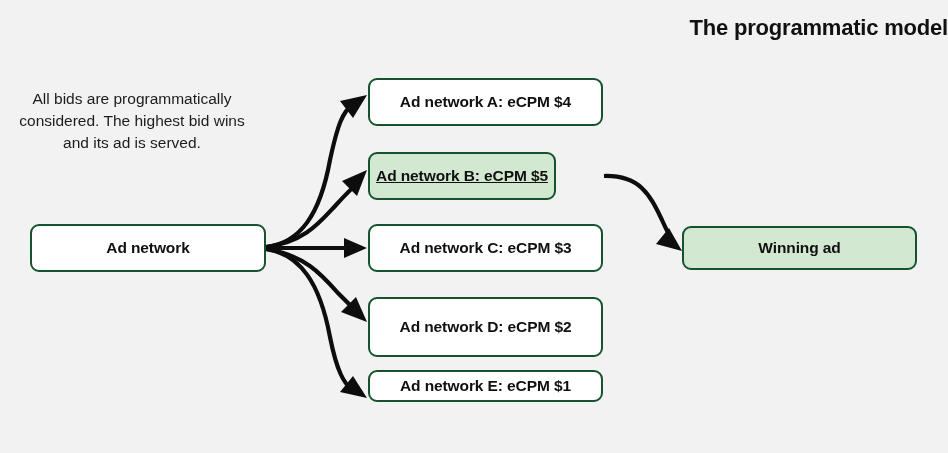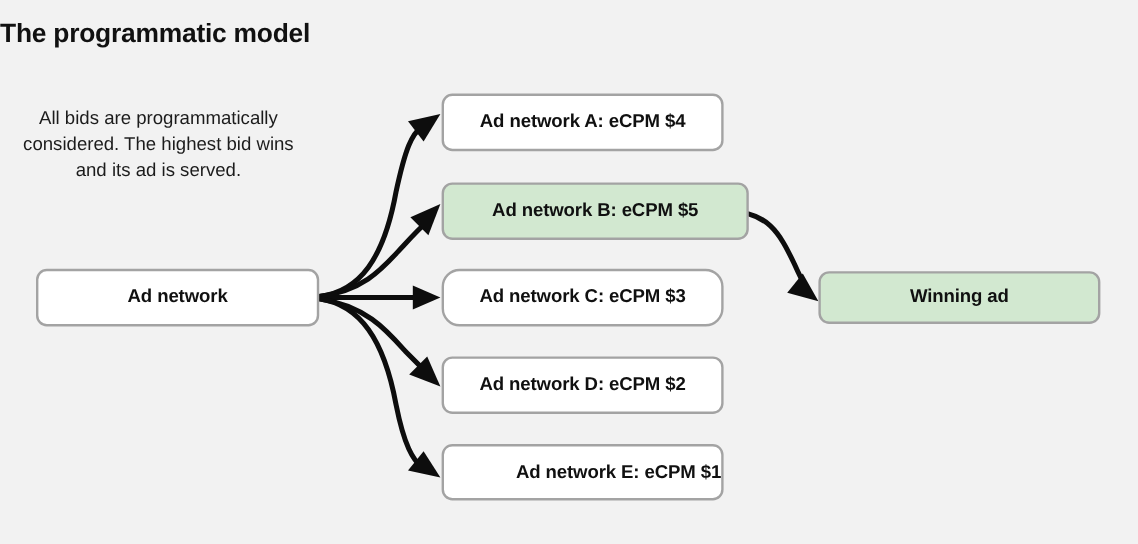--- a/index.html
+++ b/index.html
@@ -17,41 +17,41 @@
   #canvas {
     position: relative;
     width: 948px;
     height: 453px;
   }
   .title {
     position: absolute;
     left: 0;
     top: 15px;
     width: 948px;
-    text-align: left;
+    text-align: right;
     font-size: 22px;
     font-weight: bold;
     color: #111111;
     letter-spacing: -0.2px;
   }
   .caption {
     position: absolute;
     left: 8px;
     top: 88px;
     width: 248px;
     text-align: center;
     font-size: 15.5px;
     line-height: 22px;
     color: #1c1c1c;
     font-family: "Liberation Sans", sans-serif;
   }
   .node {
     position: absolute;
     box-sizing: border-box;
-    border: 2px solid #a3a3a3;
+    border: 2px solid #14532d;
     border-radius: 9px;
     background: #ffffff;
     display: flex;
     align-items: center;
     justify-content: center;
     font-size: 15.5px;
     font-weight: bold;
     color: #101010;
     letter-spacing: -0.1px;
   }
@@ -118,33 +118,33 @@
   </svg>
 
   <div class="node" style="left:30px; top:224px; width:236px; height:48px;">
     <span class="node-label">Ad network</span>
   </div>
 
   <div class="node" style="left:368px; top:78px; width:235px; height:48px;">
     <span class="node-label">Ad network A: eCPM $4</span>
   </div>
 
-  <div class="node green" style="left:368px; top:152px; width:256px; height:48px;">
+  <div class="node green" style="left:368px; top:152px; width:188px; height:48px;text-decoration:underline;">
     <span class="node-label">Ad network B: eCPM $5</span>
   </div>
 
-  <div class="node" style="left:368px; top:224px; width:235px; height:48px;border-radius:15px;">
+  <div class="node" style="left:368px; top:224px; width:235px; height:48px;">
     <span class="node-label">Ad network C: eCPM $3</span>
   </div>
 
-  <div class="node" style="left:368px; top:297px; width:235px; height:48px;">
+  <div class="node" style="left:368px; top:297px; width:235px; height:60px;">
     <span class="node-label">Ad network D: eCPM $2</span>
   </div>
 
-  <div class="node" style="left:368px; top:370px; width:235px; height:47px;justify-content:flex-end;">
+  <div class="node" style="left:368px; top:370px; width:235px; height:32px;">
     <span class="node-label">Ad network E: eCPM $1</span>
   </div>
 
   <div class="node green" style="left:682px; top:226px; width:235px; height:44px;text-align:right;">
     <span class="node-label">Winning ad</span>
   </div>
 
 </div>
 
 </body></html>

